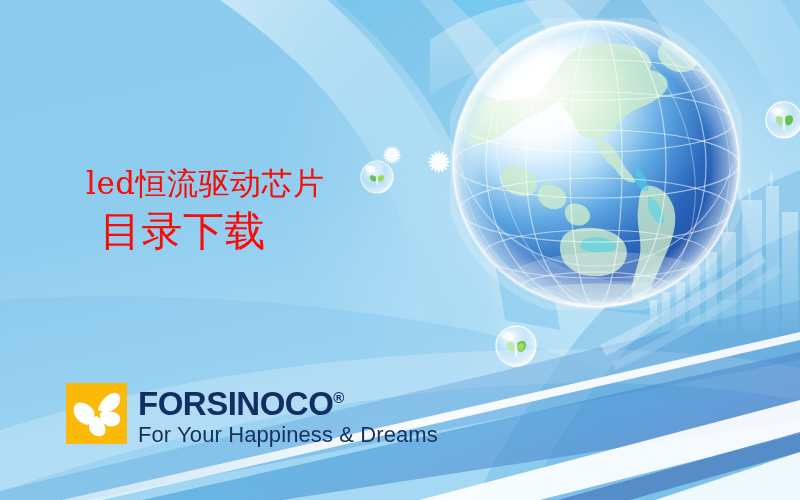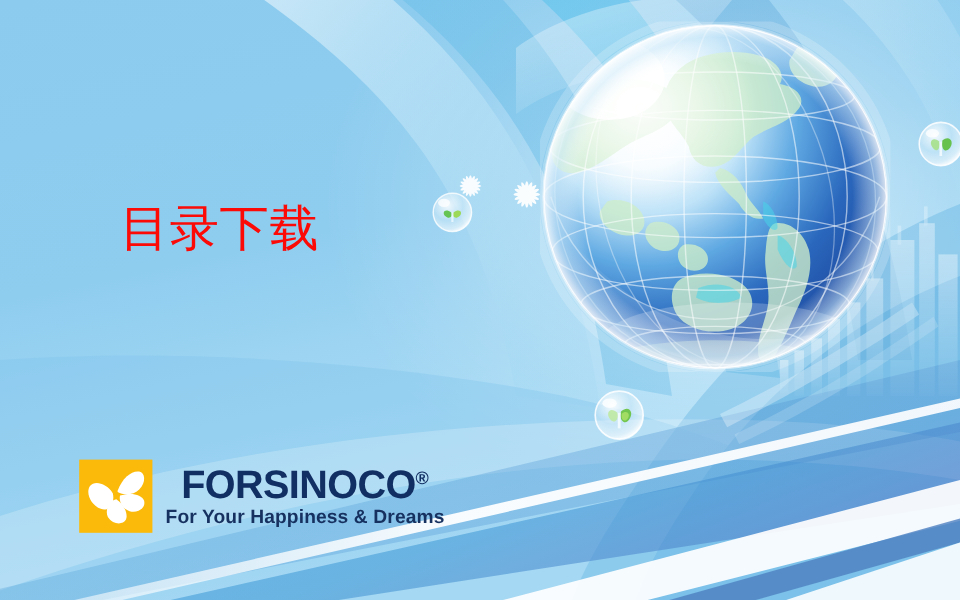--- a/index.html
+++ b/index.html
@@ -53,21 +53,20 @@
   #headline-line-1 { font-family: "DejaVu Serif", "Liberation Serif", serif; }
 
   
   #logo {
     position: absolute;
     left: 66px;
     top: 383px;
     display: flex;
     align-items: flex-start;
     gap: 11px;
-    text-align: center;
   }
   #logo-mark {
     width: 61px;
     height: 61px;
     background: #fbba09;
     position: relative;
     flex: 0 0 auto;
   }
   #logo-mark svg { display: block; }
   #logo-text-block {
@@ -85,27 +84,26 @@
     white-space: nowrap;
   }
   #logo-wordmark .reg {
     font-size: 15px;
     vertical-align: super;
     font-weight: bold;
     letter-spacing: 0;
   }
   #logo-tagline {
     font-family: "Liberation Sans", "DejaVu Sans", sans-serif;
-    font-size: 16px;
+    font-size: 22px;
     color: #16305f;
     line-height: 1;
     margin-top: 4px;
     white-space: nowrap;
     letter-spacing: .1px;
-    font-weight: bold;
   }
 </style>
 </head>
 <body>
 
 <div id="stage">
 
   <svg id="bg-svg" viewBox="0 0 800 500" preserveAspectRatio="none">
     <defs>
       <linearGradient id="gBase" x1="0" y1="0" x2="0.35" y2="1">
@@ -438,20 +436,21 @@
       <g transform="translate(20,21)">
         <path d="M-1.3,-3 C-7,-8 -11,-2 -6,3 C-3,6 -1,3 -1,-1 Z" fill="#a8e08f" opacity="0.95"></path>
         <path d="M1.3,-4 C7,-9 12,-3 7,3 C4,6 1,4 1,-1 Z" fill="#62bf43" opacity="0.95"></path>
         <rect x="-1.1" y="-3" width="2.2" height="12" fill="#f2fbff" opacity="0.9"></rect>
       </g>
       <ellipse cx="13" cy="11" rx="5.5" ry="3.6" fill="#ffffff" opacity="0.75"></ellipse>
     </svg>
   </div>
 
   <div id="headline">
+    <span class="headline-line" id="headline-line-1">led恒流驱动芯片</span>
     <span class="headline-line" id="headline-line-2">目录下载</span>
   </div>
 
   <div id="logo">
 
     <div id="logo-mark">
       <svg width="61" height="61" viewBox="0 0 61 61">
         <g fill="#ffffff">
 
           <path d="M32,26 C36,15 44,9 50,10 C55,11 56,19 50,25 C45,30 37,30 32,27 Z"></path>

